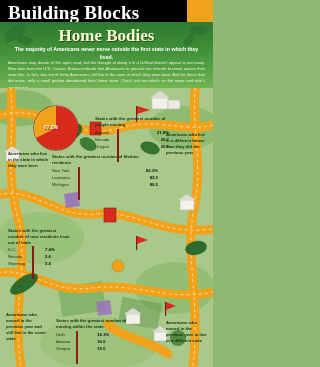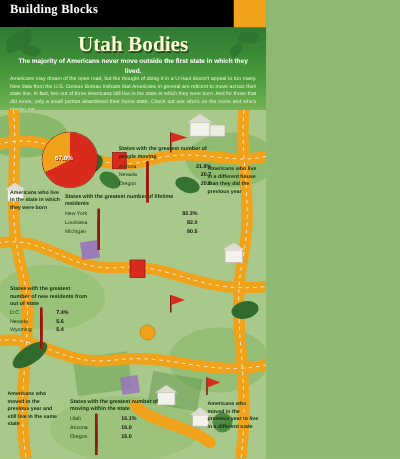--- a/index.html
+++ b/index.html
@@ -8,21 +8,21 @@
     font-family:"Liberation Sans", sans-serif;
     background:#8fb972;
   }
   .page{position:relative;width:213px;height:367px;overflow:hidden;background:#9cc07a;}
 
   
   .topbar{position:absolute;left:0;top:0;width:213px;height:22px;background:#000;}
   .topbar .ttl{
     position:absolute;left:8px;top:2px;
     font-family:"Liberation Serif", serif;
-    font-size:10px;font-weight:bold;color:#fff;letter-spacing:.2px;
+    font-size:19px;font-weight:bold;color:#fff;letter-spacing:.2px;
   }
   .topbar .swatch{position:absolute;right:0;top:0;width:26px;height:22px;background:#f0a21a;}
 
   
   .hero{position:absolute;left:0;top:22px;width:213px;height:68px;
     background:linear-gradient(180deg,#2f7a33 0%,#3d8c36 35%,#56a342 70%,#76b558 100%);}
   .hero .leaf{position:absolute;width:22px;height:14px;background:#2a6b2c;border-radius:60% 10% 60% 10%;opacity:.55;}
   .hero .l1{left:4px;top:4px;transform:rotate(-18deg);}
   .hero .l2{left:18px;top:14px;transform:rotate(28deg);width:14px;height:9px;}
   .hero .l3{right:6px;top:3px;transform:rotate(14deg);width:16px;height:10px;}
@@ -73,21 +73,21 @@
   <div class="topbar">
     <div class="ttl">Building Blocks</div>
     <div class="swatch"></div>
   </div>
 
   <div class="hero">
     <div class="leaf l1"></div>
     <div class="leaf l2"></div>
     <div class="leaf l3"></div>
     <div class="leaf l4"></div>
-    <h1>Utah Bodies</h1>
+    <h1>Home Bodies</h1>
     <div class="sub">The majority of Americans never move outside the first state in which they lived.</div>
     <div class="body">Americans may dream of the open road, but the thought of doing it in a U-Haul doesn’t appeal to too many. New data from the U.S. Census Bureau indicate that Americans in general are reticent to move across their state line. In fact, two out of three Americans still live in the state in which they were born. And for those that did move, only a small portion abandoned their home state. Check out see who’s on the move and who’s staying put.</div>
   </div>
 
   <div class="map">
     <svg class="roads" viewBox="0 0 213 279">
       <rect x="0" y="0" width="213" height="279" fill="#a9c98a"></rect>
 
       <ellipse cx="20" cy="20" rx="34" ry="18" fill="#7fb25f" opacity=".75"></ellipse>
       <ellipse cx="185" cy="40" rx="36" ry="22" fill="#7fb25f" opacity=".6"></ellipse>

